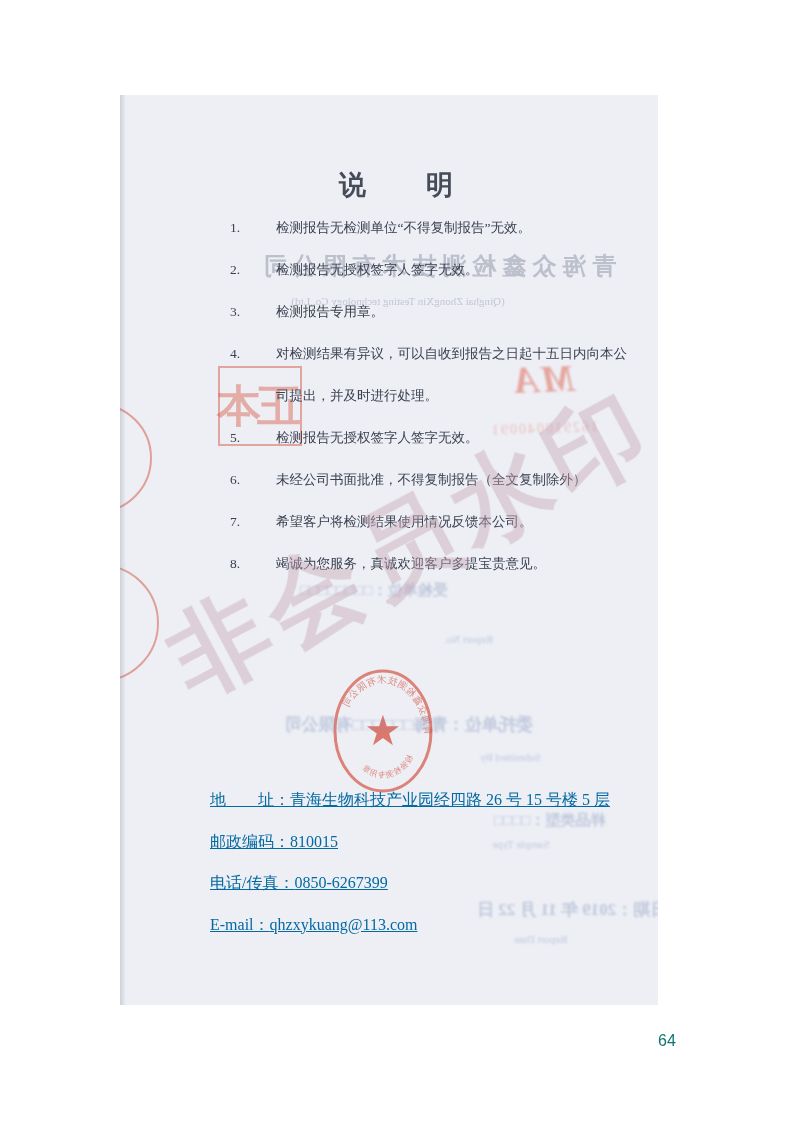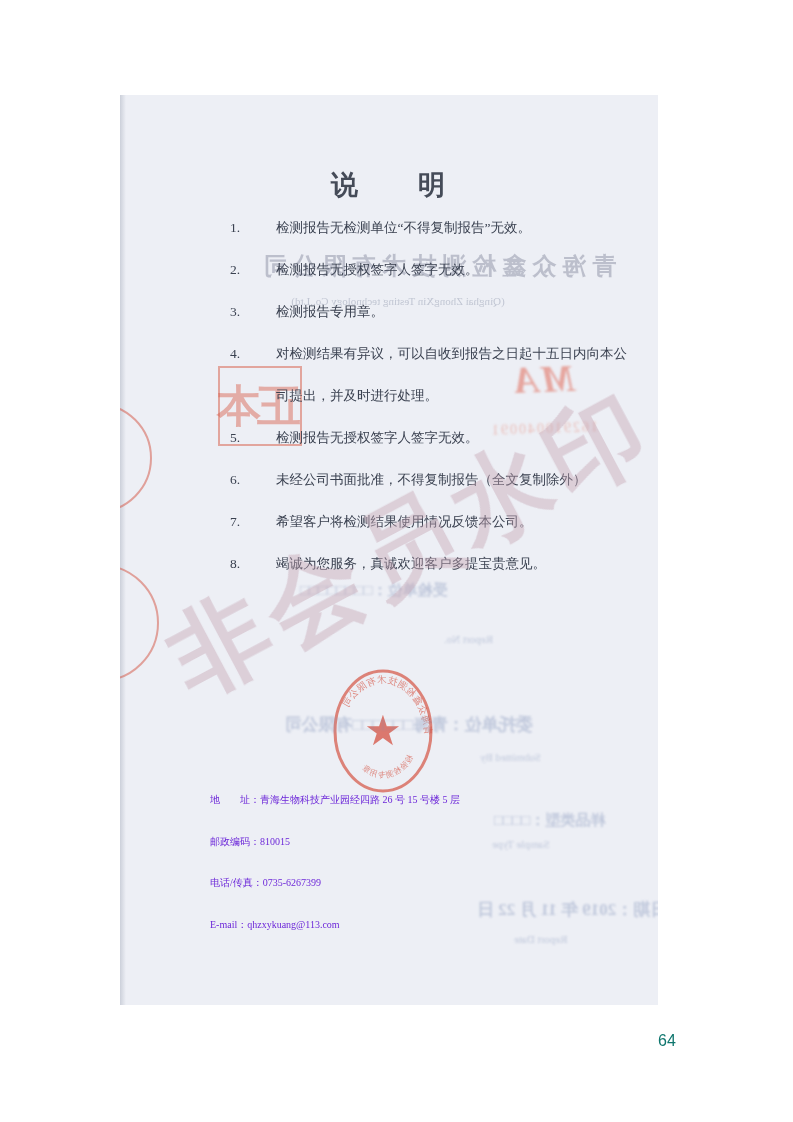--- a/index.html
+++ b/index.html
@@ -10,32 +10,32 @@
   .scan-page{
     position:absolute;left:120px;top:95px;width:538px;height:910px;
     background:#edeff5;overflow:hidden;
   }
   .page-edge{
     position:absolute;left:0;top:0;width:6px;height:100%;
     background:linear-gradient(to right,#ccd0da,rgba(237,239,245,0));
   }
   .doc-title{
     position:absolute;left:0;top:72px;width:100%;text-align:center;
-    font-size:27px;font-weight:bold;color:#454b58;letter-spacing:2px;z-index:2;
+    font-size:27px;font-weight:bold;color:#454b58;letter-spacing:2px;z-index:2;padding-left:8px;
   }
   .notes{
     position:absolute;left:108px;top:112px;width:400px;
     font-size:13.5px;line-height:42px;color:#3a4150;z-index:2;
   }
   .note-row{display:flex;}
   .note-num{width:46px;flex:0 0 46px;padding-left:2px;}
   .note-text{flex:1;}
   .contact{
     position:absolute;left:90px;top:684px;width:420px;
-    font-size:10px;line-height:41.5px;color:#6d28d9;z-index:2;
+    font-size:16px;line-height:41.5px;color:#0369a1;z-index:2;text-decoration:underline;
   }
   .contact-row{white-space:nowrap;}
   .page-number{
     position:absolute;left:658px;top:1032px;font-size:16px;color:#0f766e;
     font-family:"Liberation Sans","DejaVu Sans",sans-serif;
   }
   
   .artifact{pointer-events:none;}
   .watermark{
     position:absolute;left:8px;top:384px;width:566px;height:130px;z-index:3;
@@ -170,21 +170,21 @@
     </div>
     <div class="note-row">
       <span class="note-num">8.</span>
       <span class="note-text">竭诚为您服务，真诚欢迎客户多提宝贵意见。</span>
     </div>
   </div>
 
   <div class="contact">
     <div class="contact-row"><span>地　　址：</span><span>青海生物科技产业园经四路 26 号 15 号楼 5 层</span></div>
     <div class="contact-row"><span>邮政编码：</span><span>810015</span></div>
-    <div class="contact-row"><span>电话/传真：</span><span>0735-6267399</span></div>
+    <div class="contact-row"><span>电话/传真：</span><span>0850-6267399</span></div>
     <div class="contact-row"><span>E-mail：</span><span>qhzxykuang@113.com</span></div>
   </div>
 
   <div class="artifact watermark">非会员水印</div>
 
   <div class="page-edge"></div>
 </div>
 
 <div class="page-number">64</div>
 

